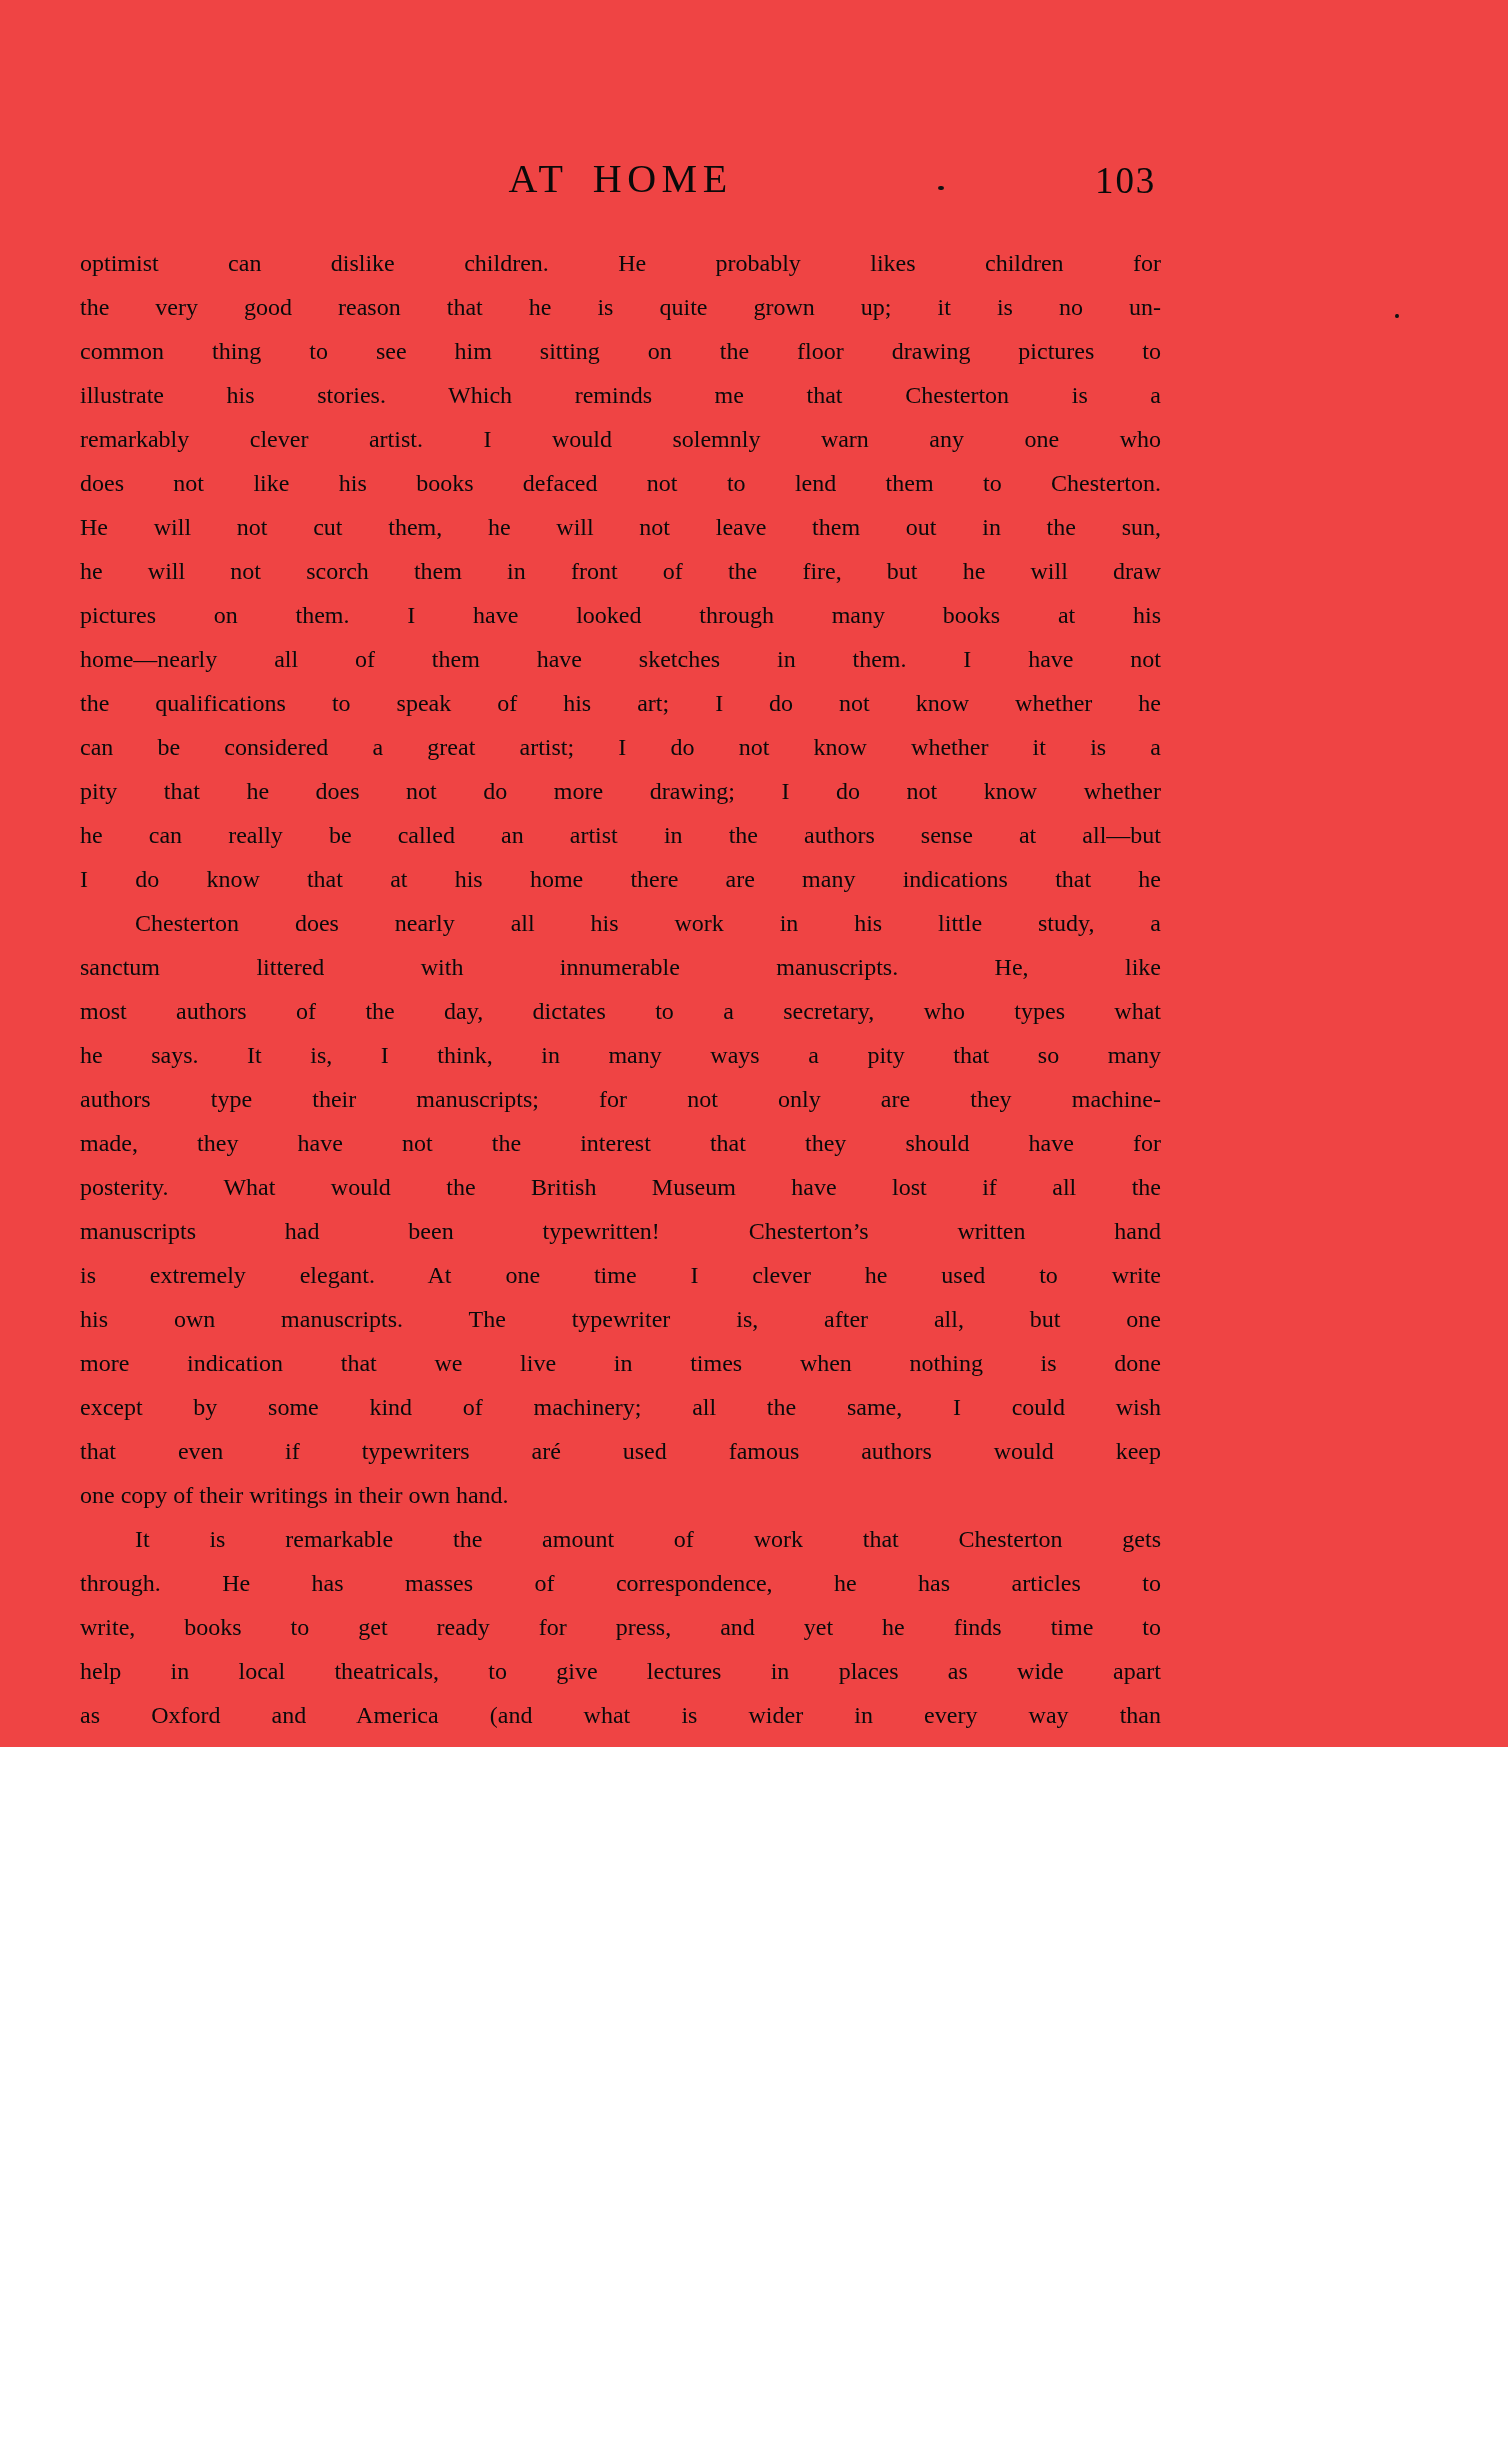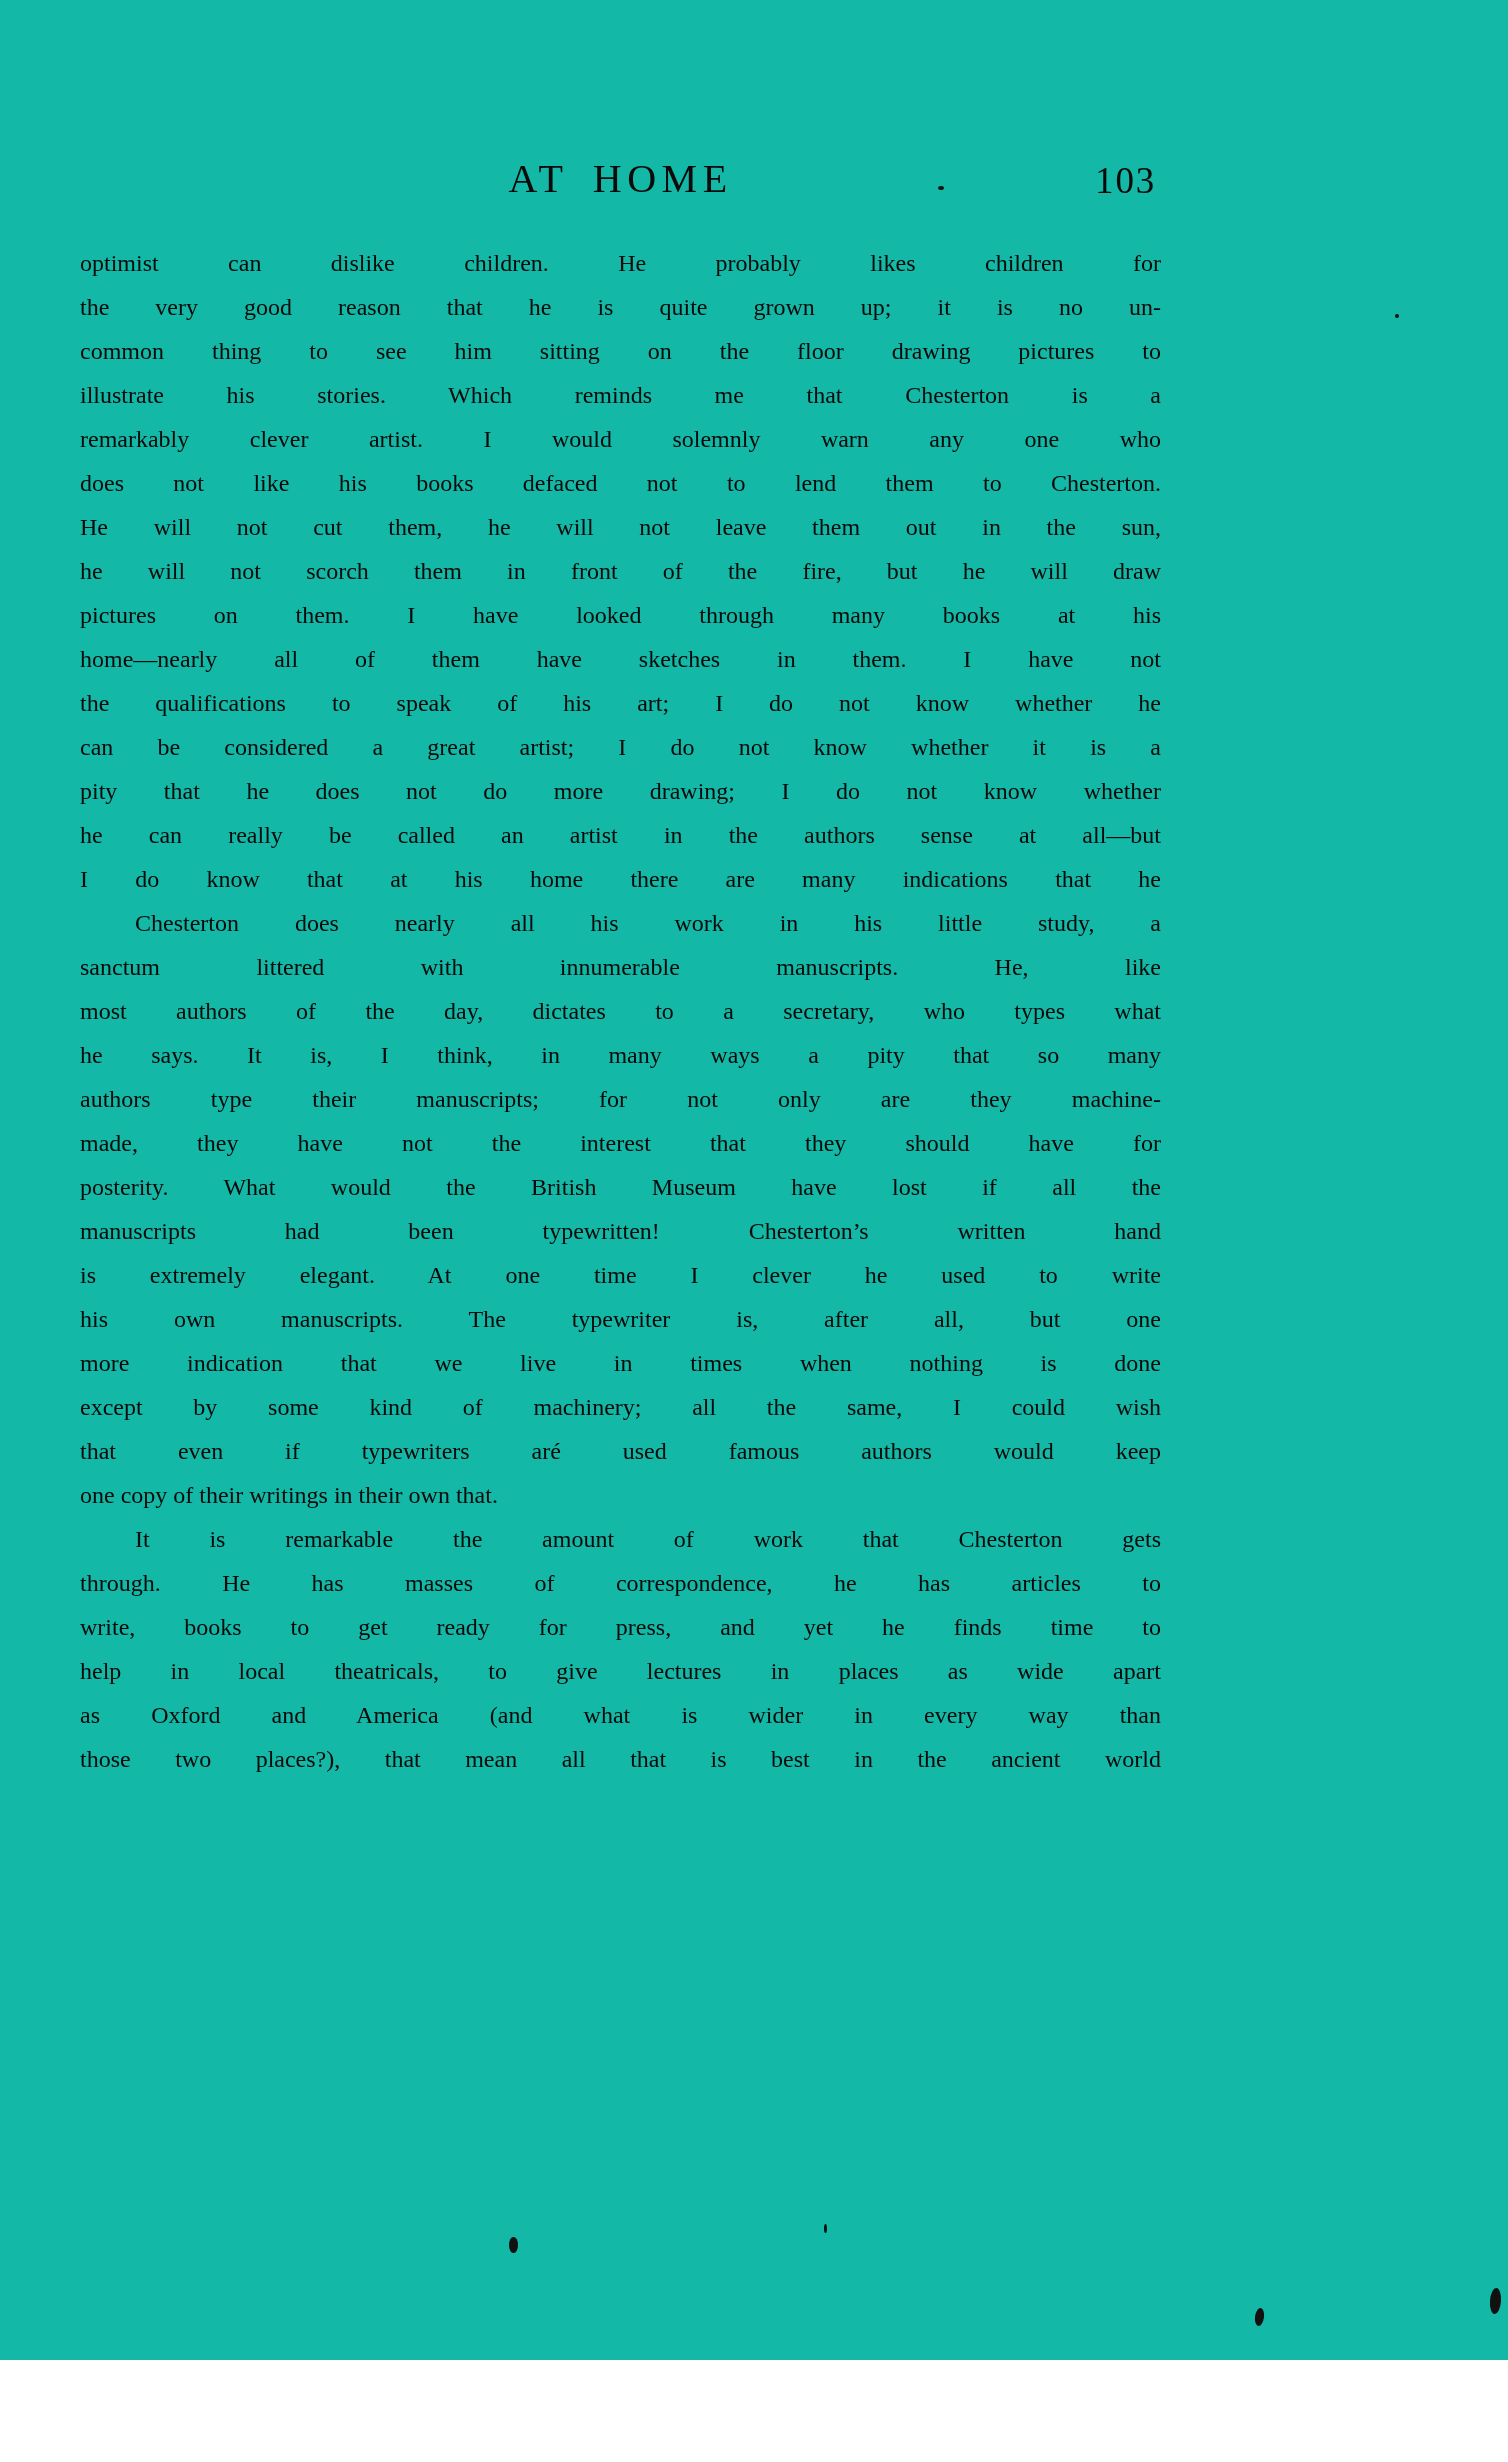--- a/index.html
+++ b/index.html
@@ -1,20 +1,20 @@
 <!DOCTYPE html>
 <html style="font-size:9.7px"><head>
 <meta charset="utf-8">
 <style>
   html, body { margin: 0; padding: 0; background: #ffffff; }
   .page {
     position: relative;
     width: 1508px;
-    height: 2360px;
-    background: #14b8a6;
+    height: 1747px;
+    background: #ef4444;
     color: #0a0a0a;
     font-family: "Liberation Serif", "DejaVu Serif", serif;
     overflow: hidden;
   }
   .running-head {
     position: absolute;
     left: 80px;
     top: 157px;
     width: 1081px;
     height: 44px;
@@ -100,21 +100,21 @@
         <div class="line">he says.  It is, I think, in many ways a pity that so many</div>
         <div class="line">authors type their manuscripts; for not only are they machine-</div>
         <div class="line">made, they have not the interest that they should have for</div>
         <div class="line">posterity.  What would the British Museum have lost if all the</div>
         <div class="line">manuscripts had been typewritten!  Chesterton’s written hand</div>
         <div class="line">is extremely elegant.  At one time I clever he used to write</div>
         <div class="line">his own manuscripts.  The typewriter is, after all, but one</div>
         <div class="line">more indication that we live in times when nothing is done</div>
         <div class="line">except by some kind of machinery; all the same, I could wish</div>
         <div class="line">that even if typewriters aré used famous authors would keep</div>
-        <div class="line last">one copy of their writings in their own that.</div>
+        <div class="line last">one copy of their writings in their own hand.</div>
       </div>
       <div class="paragraph">
         <div class="line indent">It is remarkable the amount of work that Chesterton gets</div>
         <div class="line">through.  He has masses of correspondence, he has articles to</div>
         <div class="line">write, books to get ready for press, and yet he finds time to</div>
         <div class="line">help in local theatricals, to give lectures in places as wide apart</div>
         <div class="line">as Oxford and America (and what is wider in every way than</div>
         <div class="line">those two places?), that mean all that is best in the ancient world</div>
       </div>
     </main>

